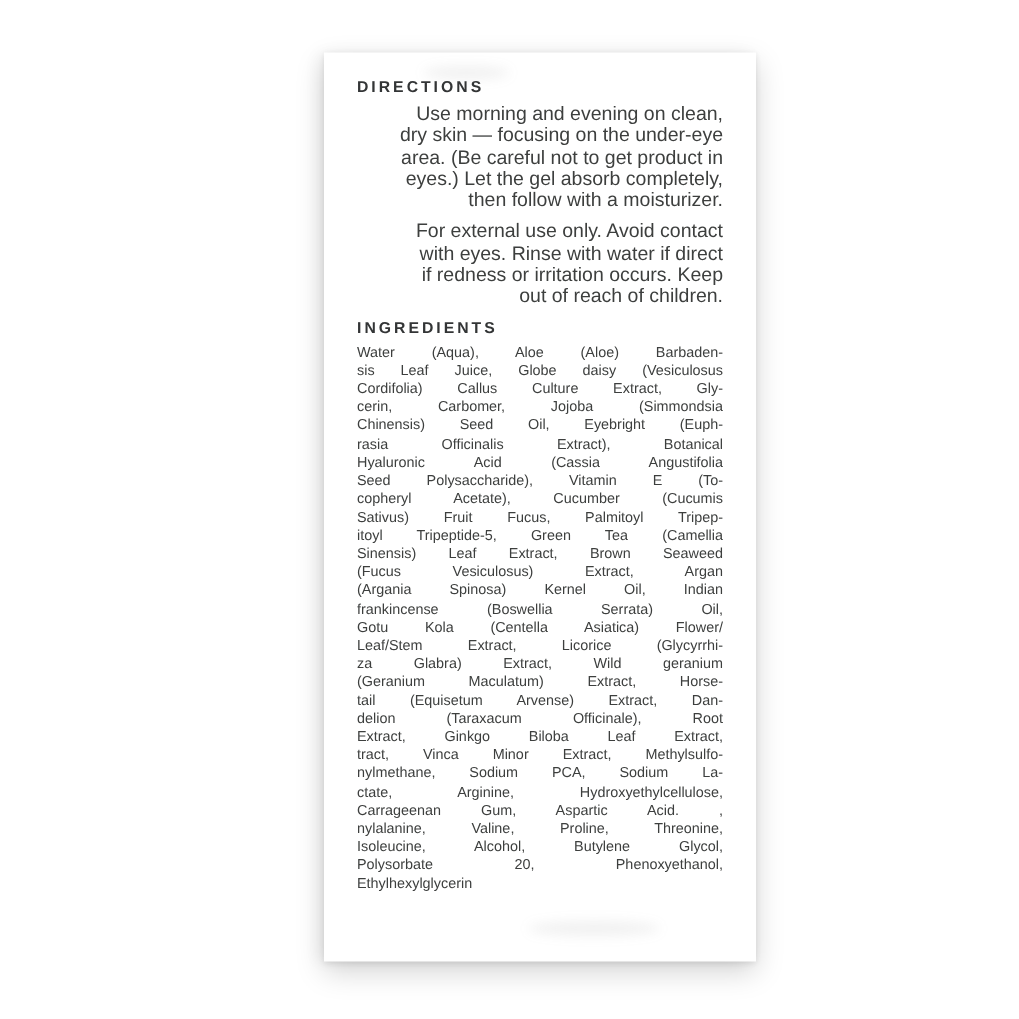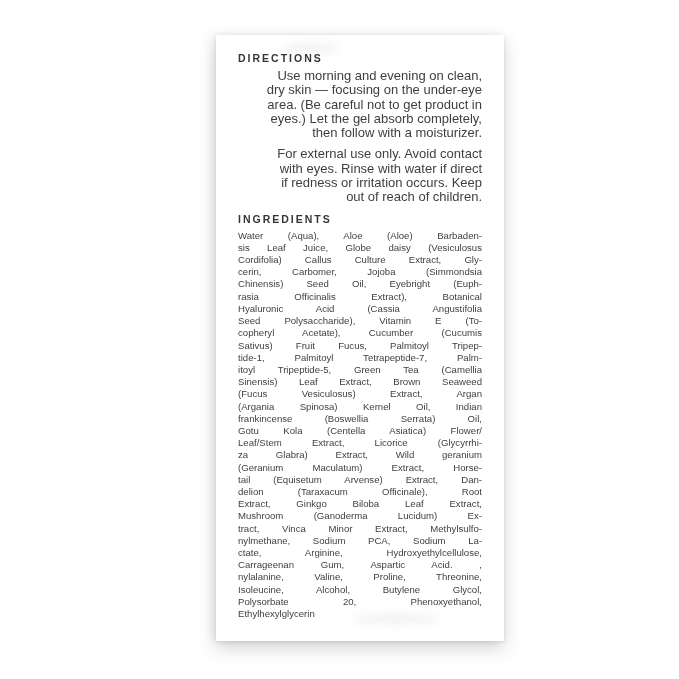--- a/index.html
+++ b/index.html
@@ -111,34 +111,32 @@
         <div class="jline">Water (Aqua), Aloe (Aloe) Barbaden-</div>
         <div class="jline">sis Leaf Juice, Globe daisy (Vesiculosus</div>
         <div class="jline">Cordifolia) Callus Culture Extract, Gly-</div>
         <div class="jline">cerin, Carbomer, Jojoba (Simmondsia</div>
         <div class="jline">Chinensis) Seed Oil, Eyebright (Euph-</div>
         <div class="jline">rasia Officinalis Extract), Botanical</div>
         <div class="jline">Hyaluronic Acid (Cassia Angustifolia</div>
         <div class="jline">Seed Polysaccharide), Vitamin E (To-</div>
         <div class="jline">copheryl Acetate), Cucumber (Cucumis</div>
         <div class="jline">Sativus) Fruit Fucus, Palmitoyl Tripep-</div>
-        <div class="jline">tide-1, Palmitoyl Tetrapeptide-7, Palm-</div>
         <div class="jline">itoyl Tripeptide-5, Green Tea (Camellia</div>
         <div class="jline">Sinensis) Leaf Extract, Brown Seaweed</div>
         <div class="jline">(Fucus Vesiculosus) Extract, Argan</div>
         <div class="jline">(Argania Spinosa) Kernel Oil, Indian</div>
         <div class="jline">frankincense (Boswellia Serrata) Oil,</div>
         <div class="jline">Gotu Kola (Centella Asiatica) Flower/</div>
         <div class="jline">Leaf/Stem Extract, Licorice (Glycyrrhi-</div>
         <div class="jline">za Glabra) Extract, Wild geranium</div>
         <div class="jline">(Geranium Maculatum) Extract, Horse-</div>
         <div class="jline">tail (Equisetum Arvense) Extract, Dan-</div>
         <div class="jline">delion (Taraxacum Officinale), Root</div>
         <div class="jline">Extract, Ginkgo Biloba Leaf Extract,</div>
-        <div class="jline">Mushroom (Ganoderma Lucidum) Ex-</div>
         <div class="jline">tract, Vinca Minor Extract, Methylsulfo-</div>
         <div class="jline">nylmethane, Sodium PCA, Sodium La-</div>
         <div class="jline">ctate, Arginine, Hydroxyethylcellulose,</div>
         <div class="jline">Carrageenan Gum, Aspartic Acid. ,</div>
         <div class="jline">nylalanine, Valine, Proline, Threonine,</div>
         <div class="jline">Isoleucine, Alcohol, Butylene Glycol,</div>
         <div class="jline">Polysorbate 20, Phenoxyethanol,</div>
         <div class="jline">Ethylhexylglycerin</div>
       </div>
 

